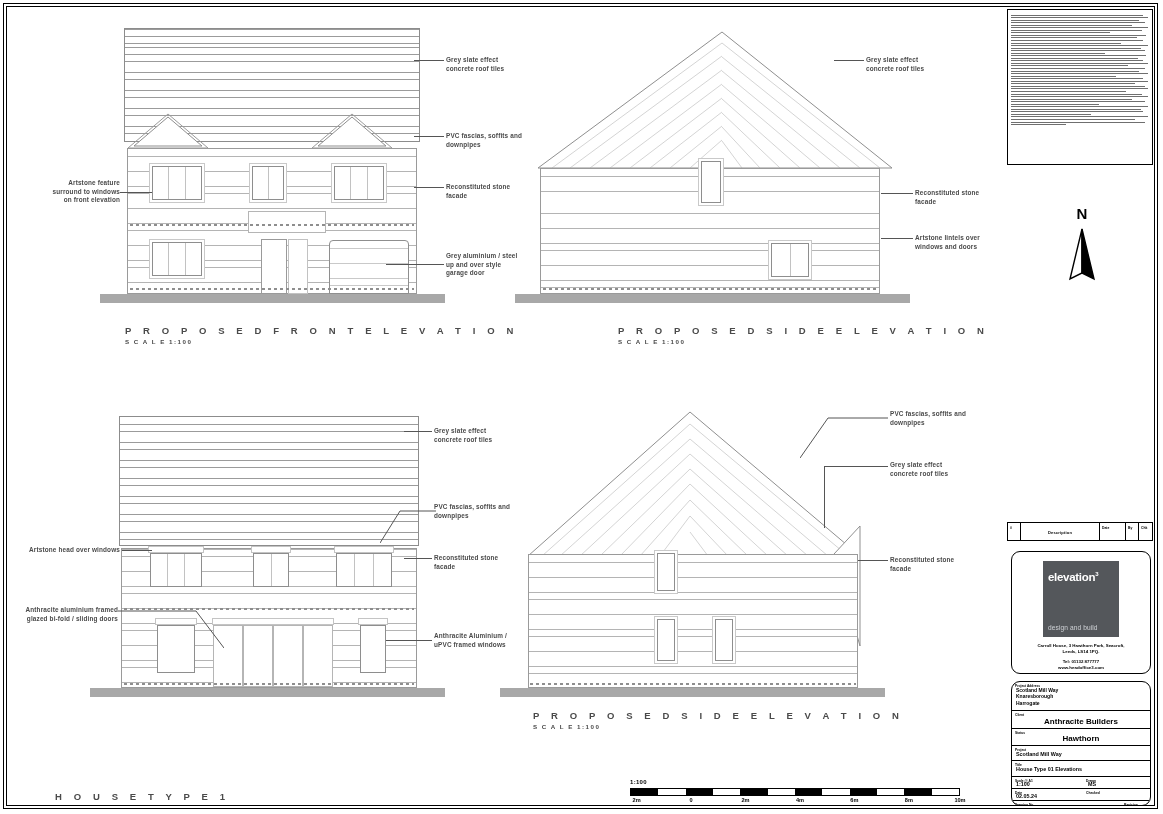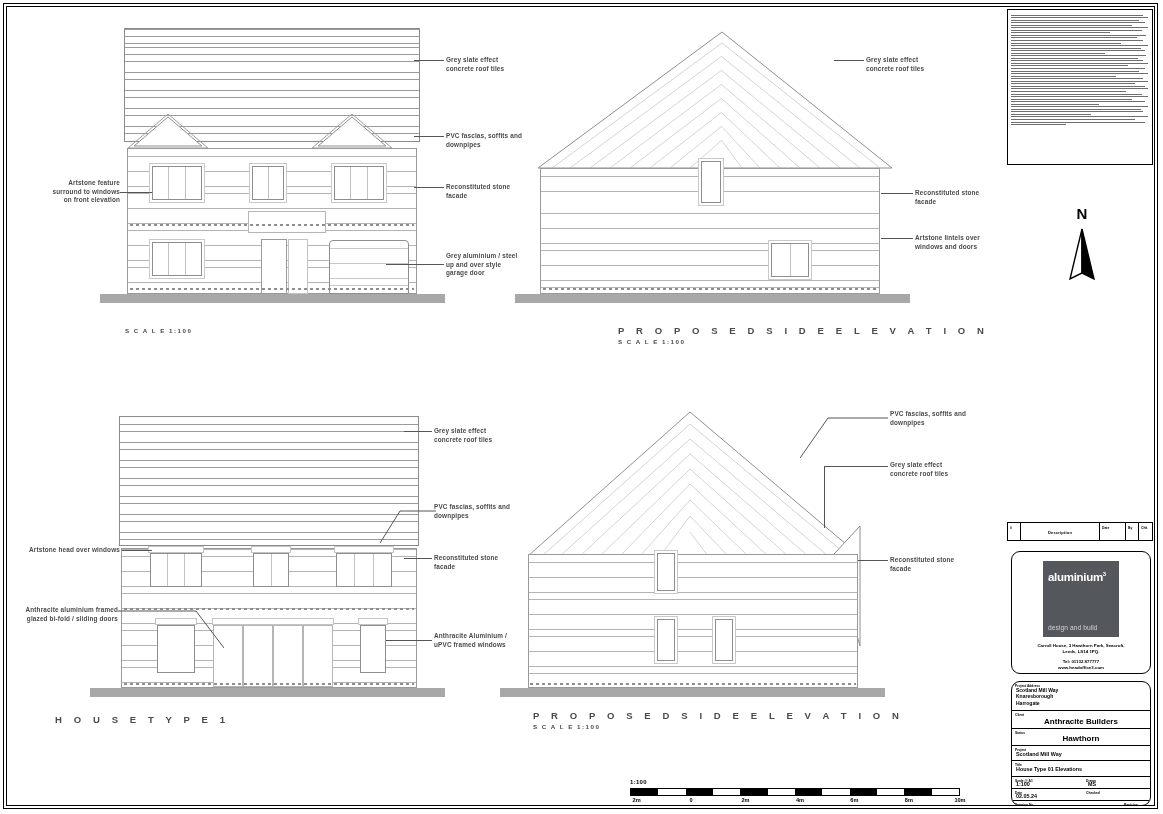--- a/index.html
+++ b/index.html
@@ -145,20 +145,21 @@
         <i></i>
       </div>
     <div class="door" style="left:261px;top:239px;width:26px;height:55px;"></div>
     <div class="door" style="left:288px;top:239px;width:20px;height:55px;border-color:#c2c2c2;"></div>
     <div class="garage" style="left:329px;top:240px;width:80px;height:54px;border-radius:4px 4px 0 0;"></div>
     <div class="dashband" style="left:130px;top:288px;width:284px;"></div>
     <div class="ground" style="left:100px;top:294px;width:345px;height:9px;"></div>
   </div>
 
   <div class="eltitle" style="left:125px;top:325px;">
+    <div class="t1">P R O P O S E D   F R O N T   E L E V A T I O N</div>
     <div class="t2">S C A L E  1:100</div>
   </div>
 
   <div class="note" style="left:446px;top:56px;width:110px;">Grey slate effect
 concrete roof tiles</div>
   <div class="lead" style="left:414px;top:60px;width:30px;"></div>
   <div class="note" style="left:446px;top:132px;width:110px;">PVC fascias, soffits and
 downpipes</div>
   <div class="lead" style="left:414px;top:136px;width:30px;"></div>
   <div class="note" style="left:446px;top:183px;width:110px;">Reconstituted stone
@@ -337,21 +338,21 @@
     <path d="M0 46 L28 6 L88 6" stroke="#555" stroke-width="1" fill="none"></path>
   </svg>
   <div class="note" style="left:890px;top:461px;width:110px;">Grey slate effect
 concrete roof tiles</div>
   <div class="leadv" style="left:824px;top:466px;height:62px;"></div>
   <div class="lead" style="left:824px;top:466px;width:64px;"></div>
   <div class="note" style="left:890px;top:556px;width:110px;">Reconstituted stone
 facade</div>
   <div class="lead" style="left:858px;top:560px;width:30px;"></div>
 
-  <div class="housetype" style="left:55px;top:714px;">H O U S E   T Y P E   1</div>
+  <div class="housetype" style="left:55px;top:791px;">H O U S E   T Y P E   1</div>
 
   <div class="notesbox">
     <div class="nline" style="width:96%"></div>
       <div class="nline" style="width:99%"></div>
     <div class="nline" style="width:93%"></div>
       <div class="nline" style="width:97%"></div>
     <div class="nline" style="width:88%"></div>
       <div class="nline" style="width:99%"></div>
     <div class="nline" style="width:95%"></div>
       <div class="nline" style="width:72%"></div>
@@ -414,21 +415,21 @@
     <div style="width:13px;">
       <span class="revlbl">By</span>
     </div>
     <div style="width:13px;">
       <span class="revlbl">Chk</span>
     </div>
   </div>
 
   <div class="logobox">
     <div class="logosq">
-      <div class="logotxt"><span>aluminium</span><sup>3</sup></div>
+      <div class="logotxt"><span>elevation</span><sup>3</sup></div>
       <div class="logosub">design and build</div>
     </div>
     <div class="addr" style="white-space:pre-line;">Carroll House, 3 Hawthorn Park, Seacroft,
 Leeds, LS14 1PQ.</div>
     <div class="tel">Tel: 01132 877777</div>
     <div class="tel" style="margin-top:0;">www.headoffice3.com</div>
   </div>
 
   <div class="titleblk">
     <div class="trow" style="height:29px;">

